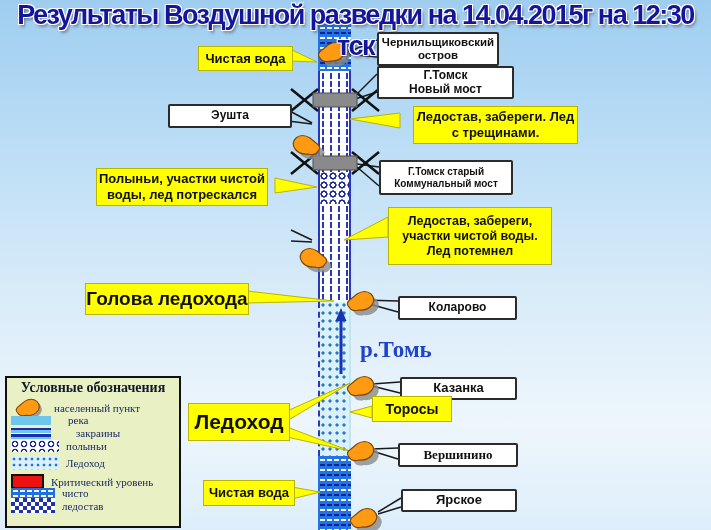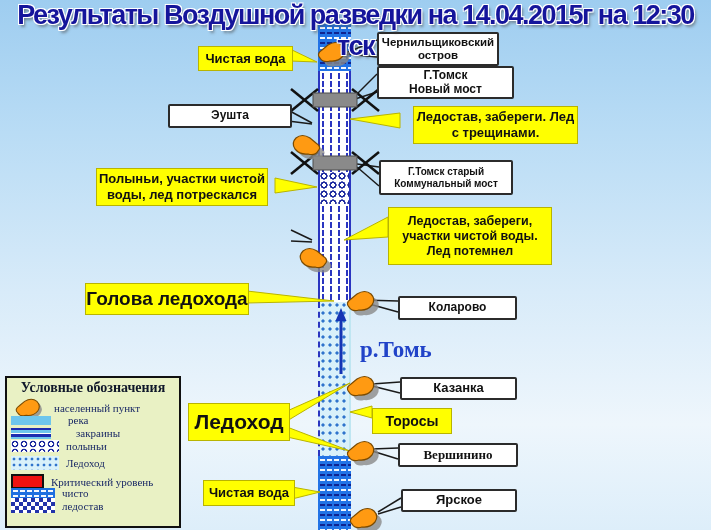--- a/index.html
+++ b/index.html
@@ -179,21 +179,21 @@
   <div class="wbox" style="left:400px;top:377px;width:113px;height:19px;font-size:13px;">Казанка</div>
   <div class="wbox" style="left:398px;top:443px;width:116px;height:20px;font-size:13px;font-family:Liberation Serif, serif;">Вершинино</div>
   <div class="wbox" style="left:401px;top:489px;width:112px;height:19px;font-size:13px;">Ярское</div>
 
   <div class="ybox" style="left:198px;top:46px;width:93px;height:23px;font-size:13px;">Чистая вода</div>
   <div class="ybox" style="left:413px;top:106px;width:163px;height:36px;font-size:13px;">Ледостав, забереги. Лед с трещинами.</div>
   <div class="ybox" style="left:96px;top:168px;width:170px;height:36px;font-size:13px;">Полыньи, участки чистой воды, лед потрескался</div>
   <div class="ybox" style="left:388px;top:207px;width:164px;height:58px;font-size:12.5px;padding:16px 6px;box-sizing:border-box;">Ледостав, забереги, участки чистой воды. Лед потемнел</div>
   <div class="ybox" style="left:85px;top:283px;width:162px;height:30px;font-size:19px;">Голова ледохода</div>
   <div class="ybox" style="left:188px;top:403px;width:100px;height:36px;font-size:21px;">Ледоход</div>
-  <div class="ybox" style="left:372px;top:408px;width:78px;height:24px;font-size:14px;">Торосы</div>
+  <div class="ybox" style="left:372px;top:396px;width:78px;height:24px;font-size:14px;">Торосы</div>
   <div class="ybox" style="left:203px;top:480px;width:90px;height:24px;font-size:13px;">Чистая вода</div>
 
   <div class="river-label" style="left:360px;top:337px;">р.Томь</div>
 
   <div class="legend">
     <div class="lg-title">Условные обозначения</div>
     <div class="lg-row">
       <svg class="sw" width="36" height="21" viewBox="-2 -2 34 24">
         <path d="M2,16 Q-2,12 4,8 L10,3 Q18,-2 24,3 Q29,8 25,14 Q20,20 12,19 Q5,21 2,16 Z" transform="translate(3,3)" fill="#8a8a8a" opacity=".8"></path>
         <path d="M2,16 Q-2,12 4,8 L10,3 Q18,-2 24,3 Q29,8 25,14 Q20,20 12,19 Q5,21 2,16 Z" fill="#ff9a12" stroke="#7a4a00" stroke-width="1.2"></path>

